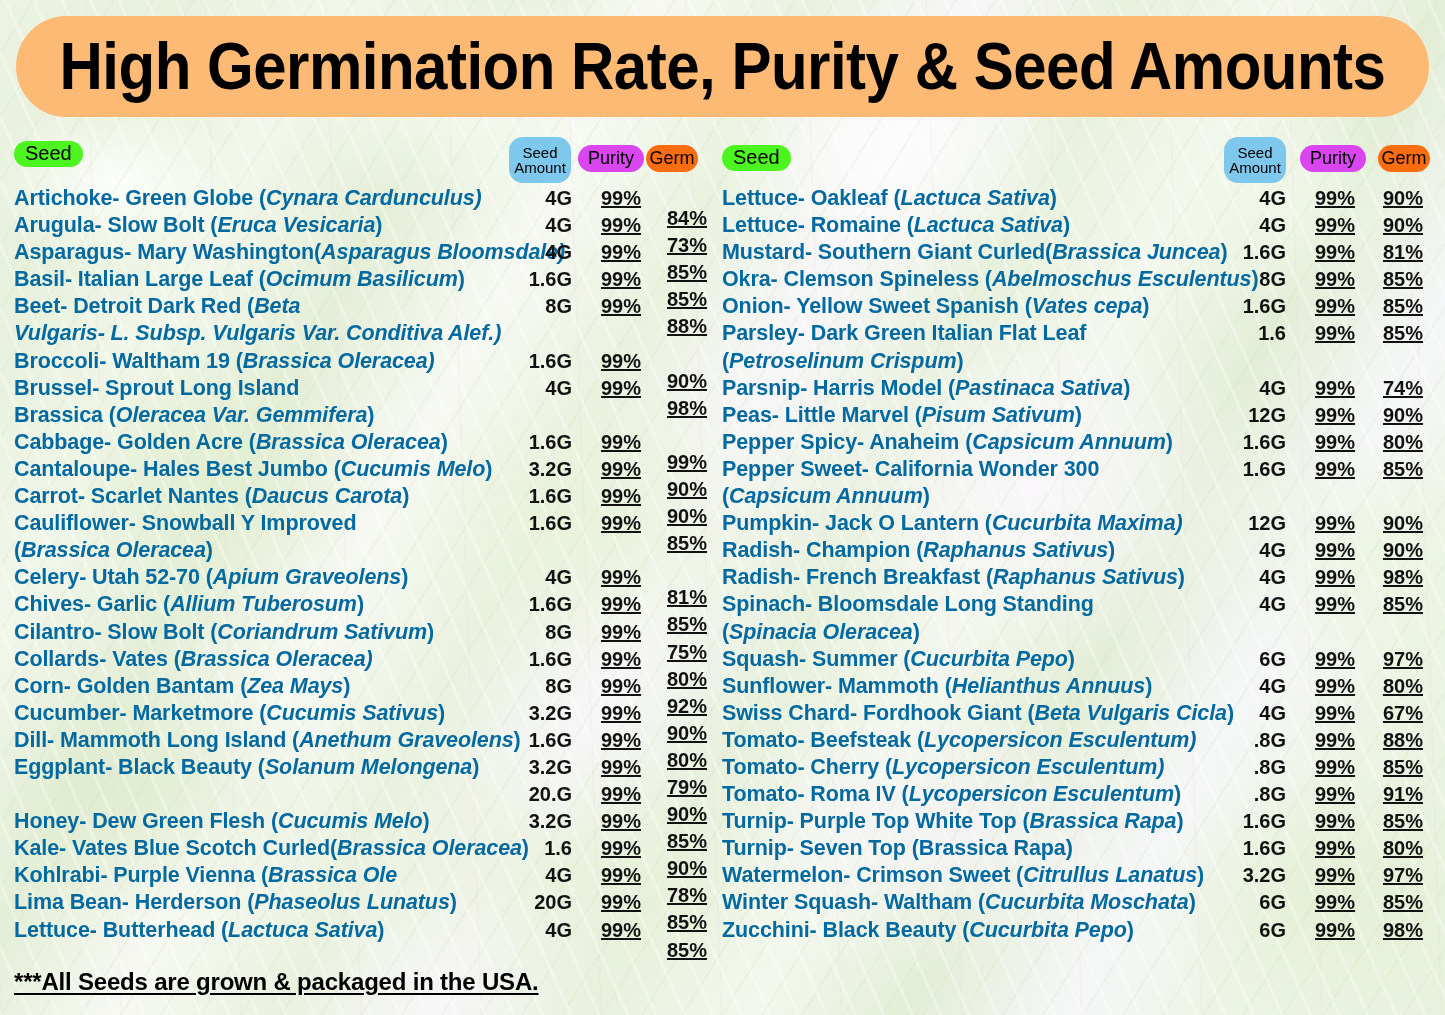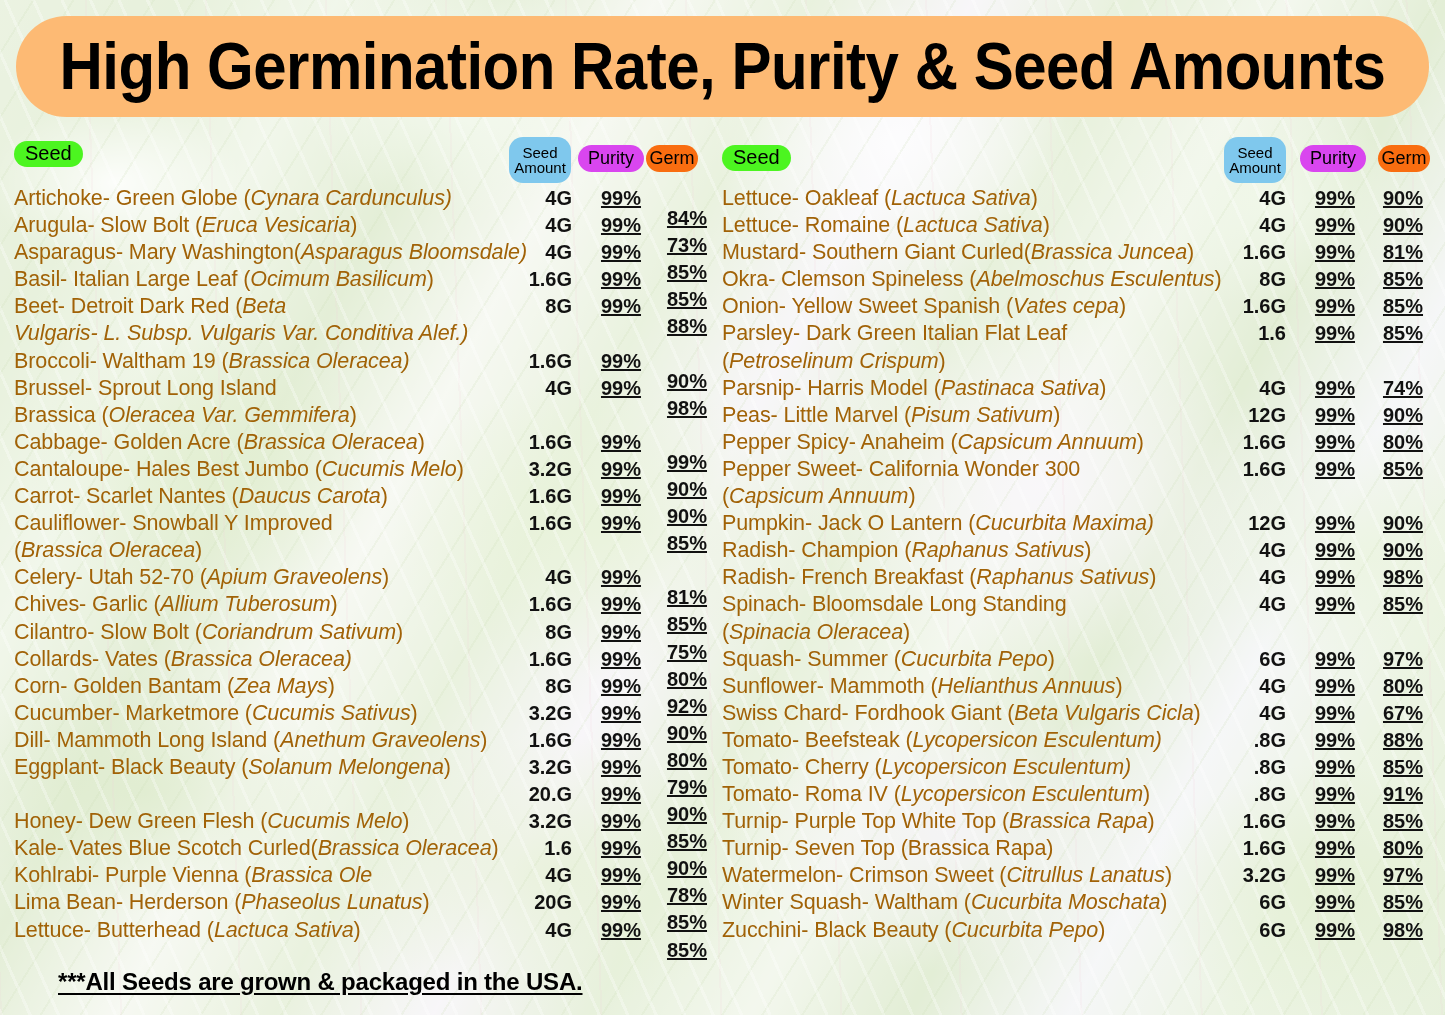--- a/index.html
+++ b/index.html
@@ -120,22 +120,22 @@
 
   .row {
     position: relative;
     height: 27.1px;
     white-space: nowrap;
   }
   .seed-name {
     position: absolute;
     left: 0; top: 0;
     font-size: 21.5px;
-    font-weight: normal;
-    color: #a16207;
+    font-weight: bold;
+    color: #0369a1;
     line-height: 27px;
     letter-spacing: -0.1px;
   }
   .seed-name i { font-style: italic; }
 
   .val {
     position: absolute;
     top: 0;
     font-size: 20px;
     font-weight: bold;
@@ -158,21 +158,20 @@
   
   .footer {
     position: absolute;
     left: 14px; top: 968px;
     font-size: 24px;
     font-weight: bold;
     color: #000;
     text-decoration: underline;
     text-underline-offset: 3px;
     letter-spacing: -0.2px;
-    margin-left: 44px;
   }
 </style>
 </head>
 <body>
 
 <div id="bg"></div>
 
 <div id="page">
 
   <div class="title-banner">

